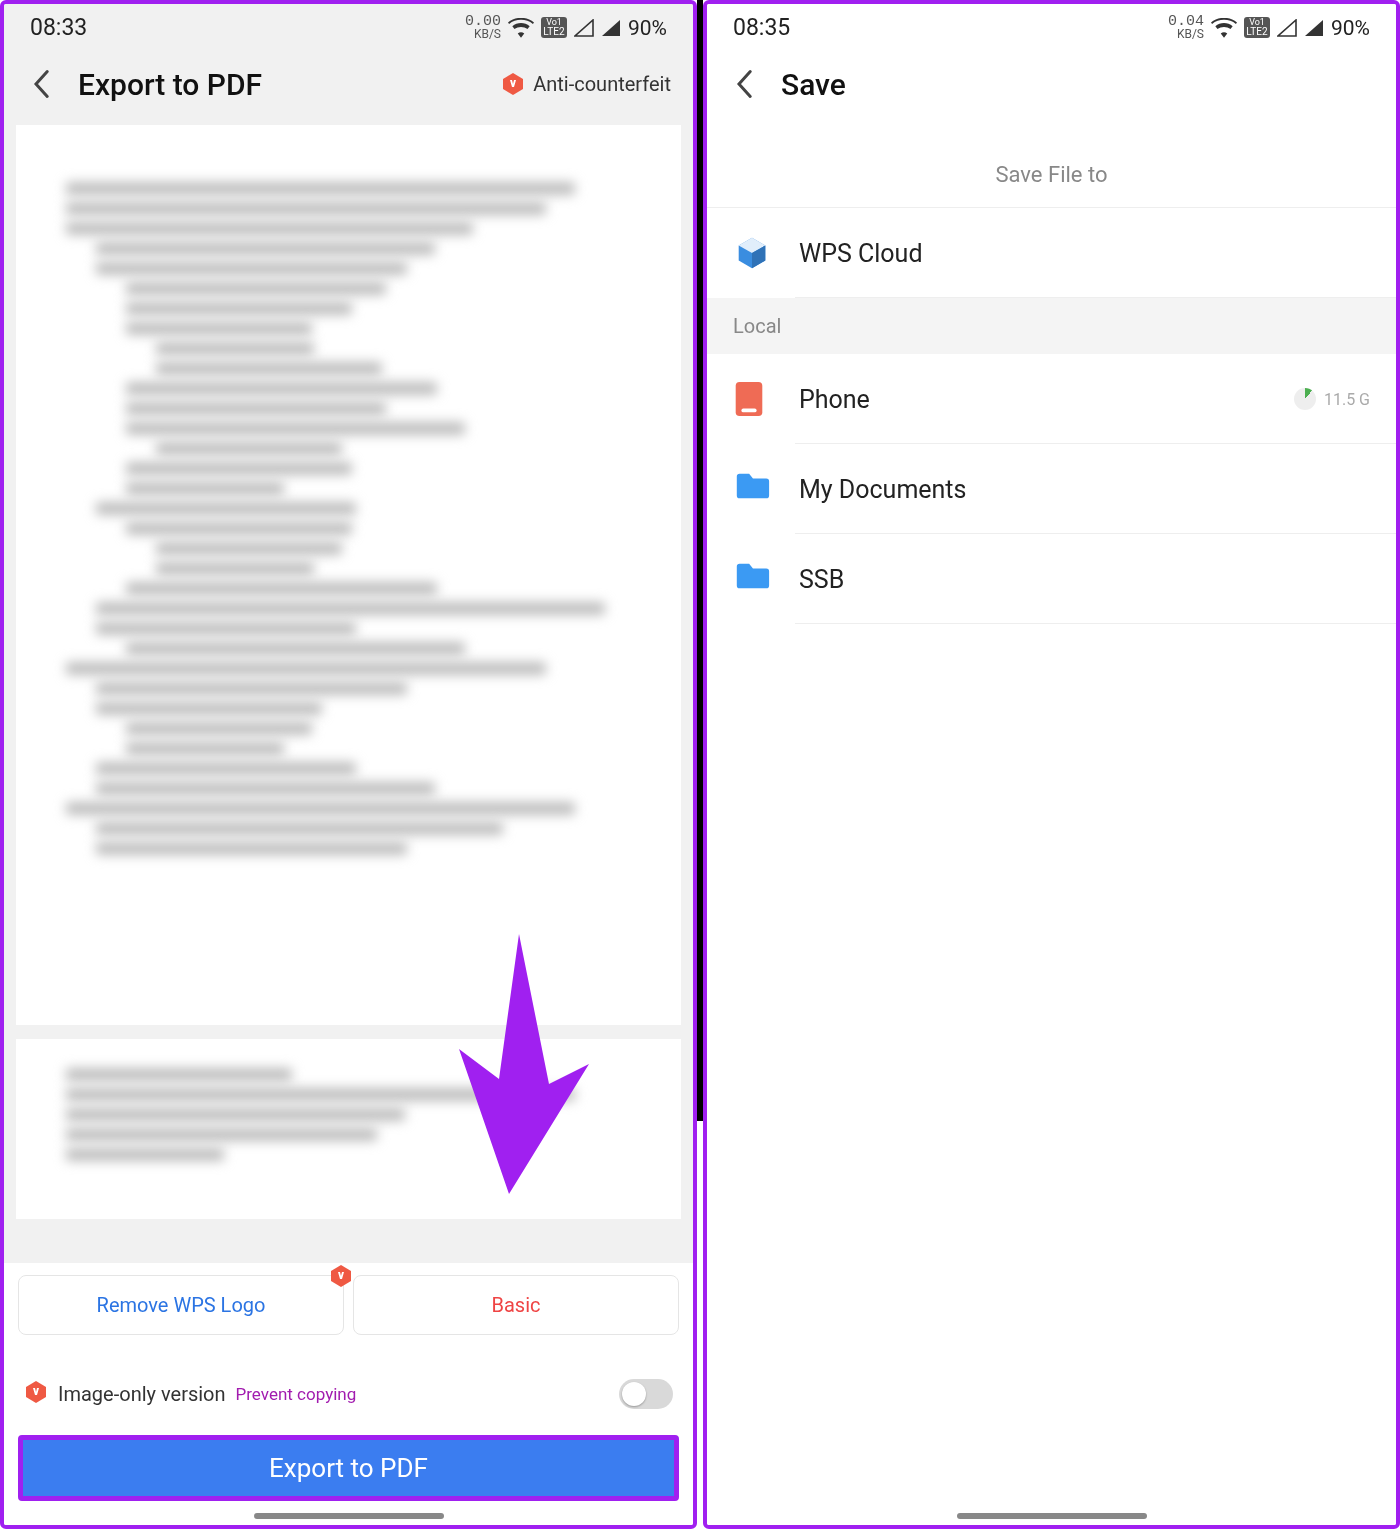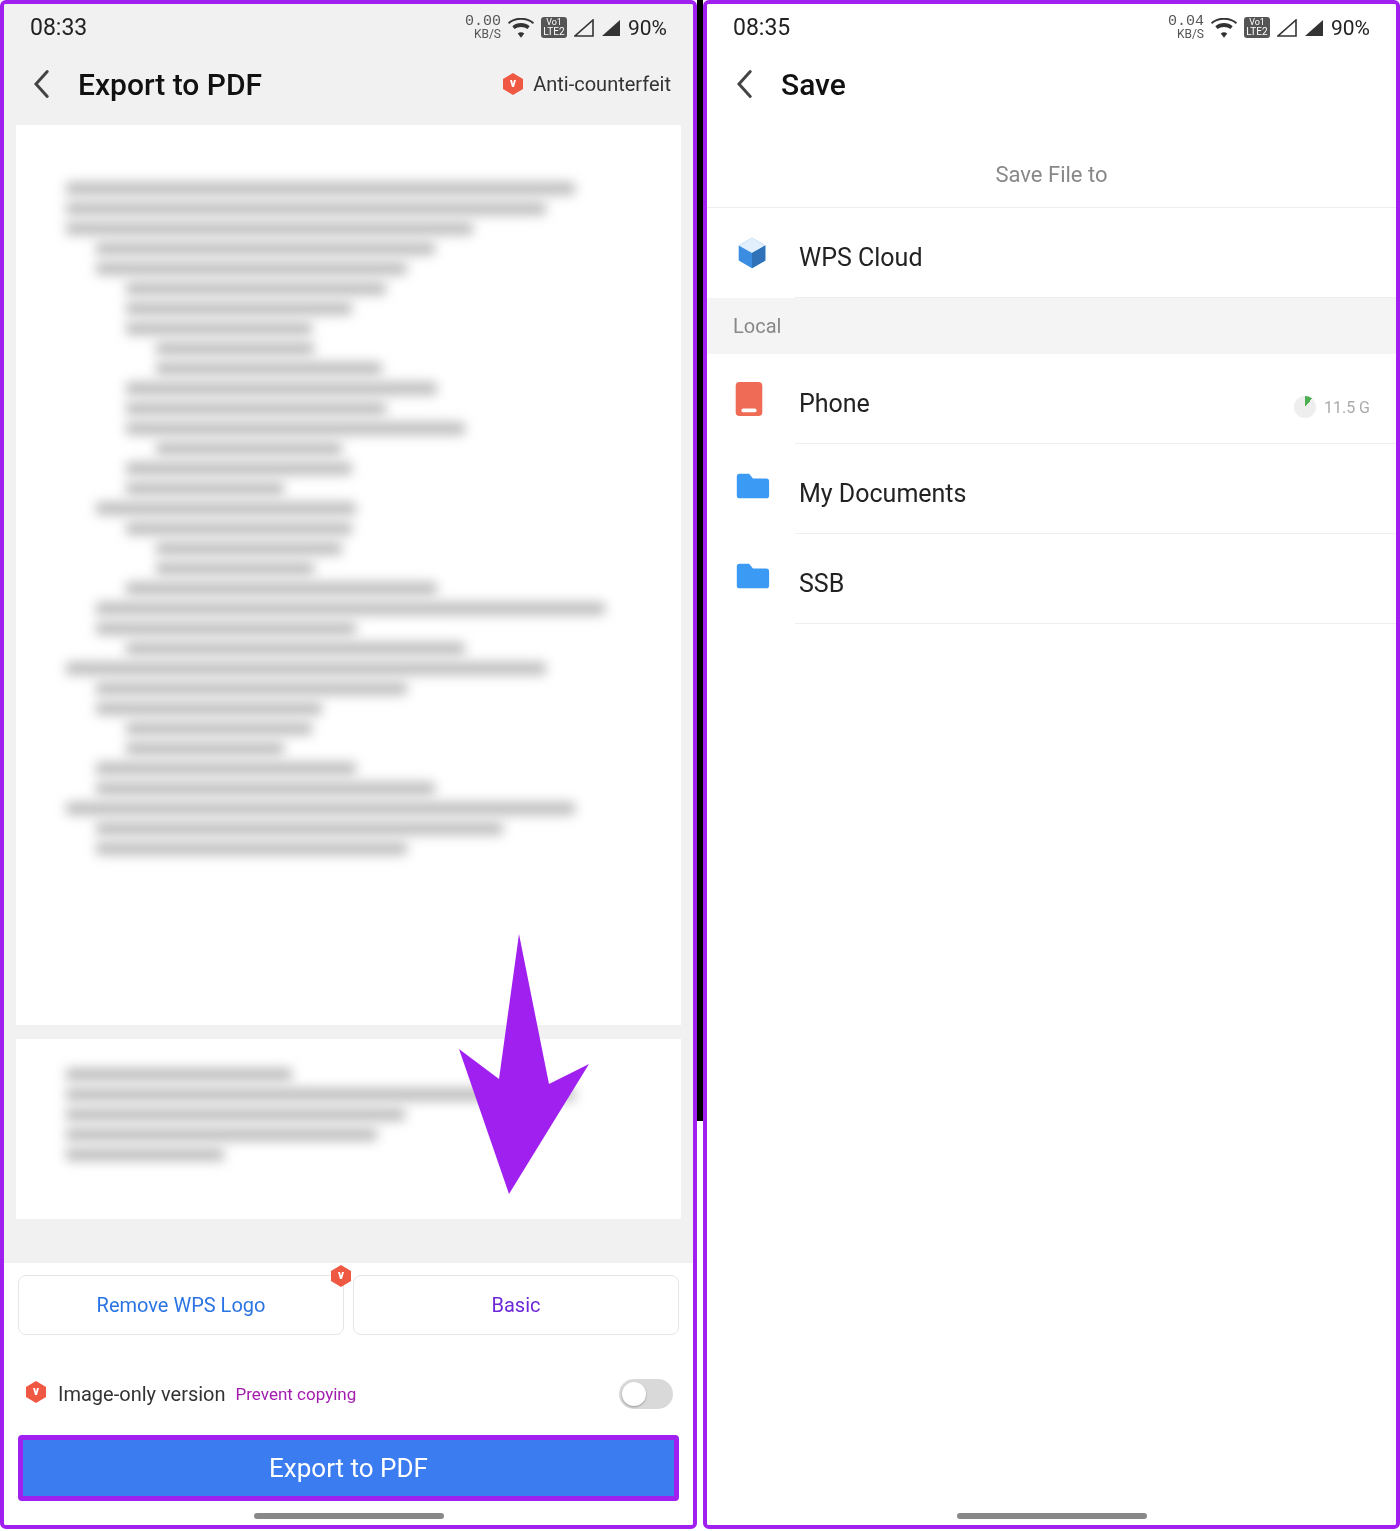--- a/index.html
+++ b/index.html
@@ -113,21 +113,21 @@
   .option-btn {
     flex:1;
     height:60px;
     border:1px solid #e5e5e5;
     border-radius:8px;
     background:#fff;
     display:flex;
     align-items:center;
     justify-content:center;
     font-size:20px;
-    color:#6d28d9;
+    color:#ef4444;
     position:relative;
   }
   .option-btn.blue-text { color:#2b74e3; }
   .badge-corner {
     position:absolute;
     top:-12px; right:-10px;
     width:24px; height:24px;
   }
   .image-only-row {
     display:flex;
@@ -184,21 +184,21 @@
     font-size:22px;
     padding: 20px 0 20px 0;
     background:#fff;
     border-bottom:1px solid #eee;
   }
   .list {
     background:#fff;
   }
   .list-item {
     display:flex;
-    align-items:flex-end;
+    align-items:center;
     padding: 26px 26px;
     position:relative;
   }
   .list-item .bottom-rule {
     position:absolute; left:88px; right:0; bottom:0; height:1px; background:#eee;
   }
   .li-icon { width:38px; height:38px; margin-right:28px; flex:none; }
   .li-label { font-size:25px; color:#222; flex:1; }
   .section-hdr {
     background:#f4f4f4;

